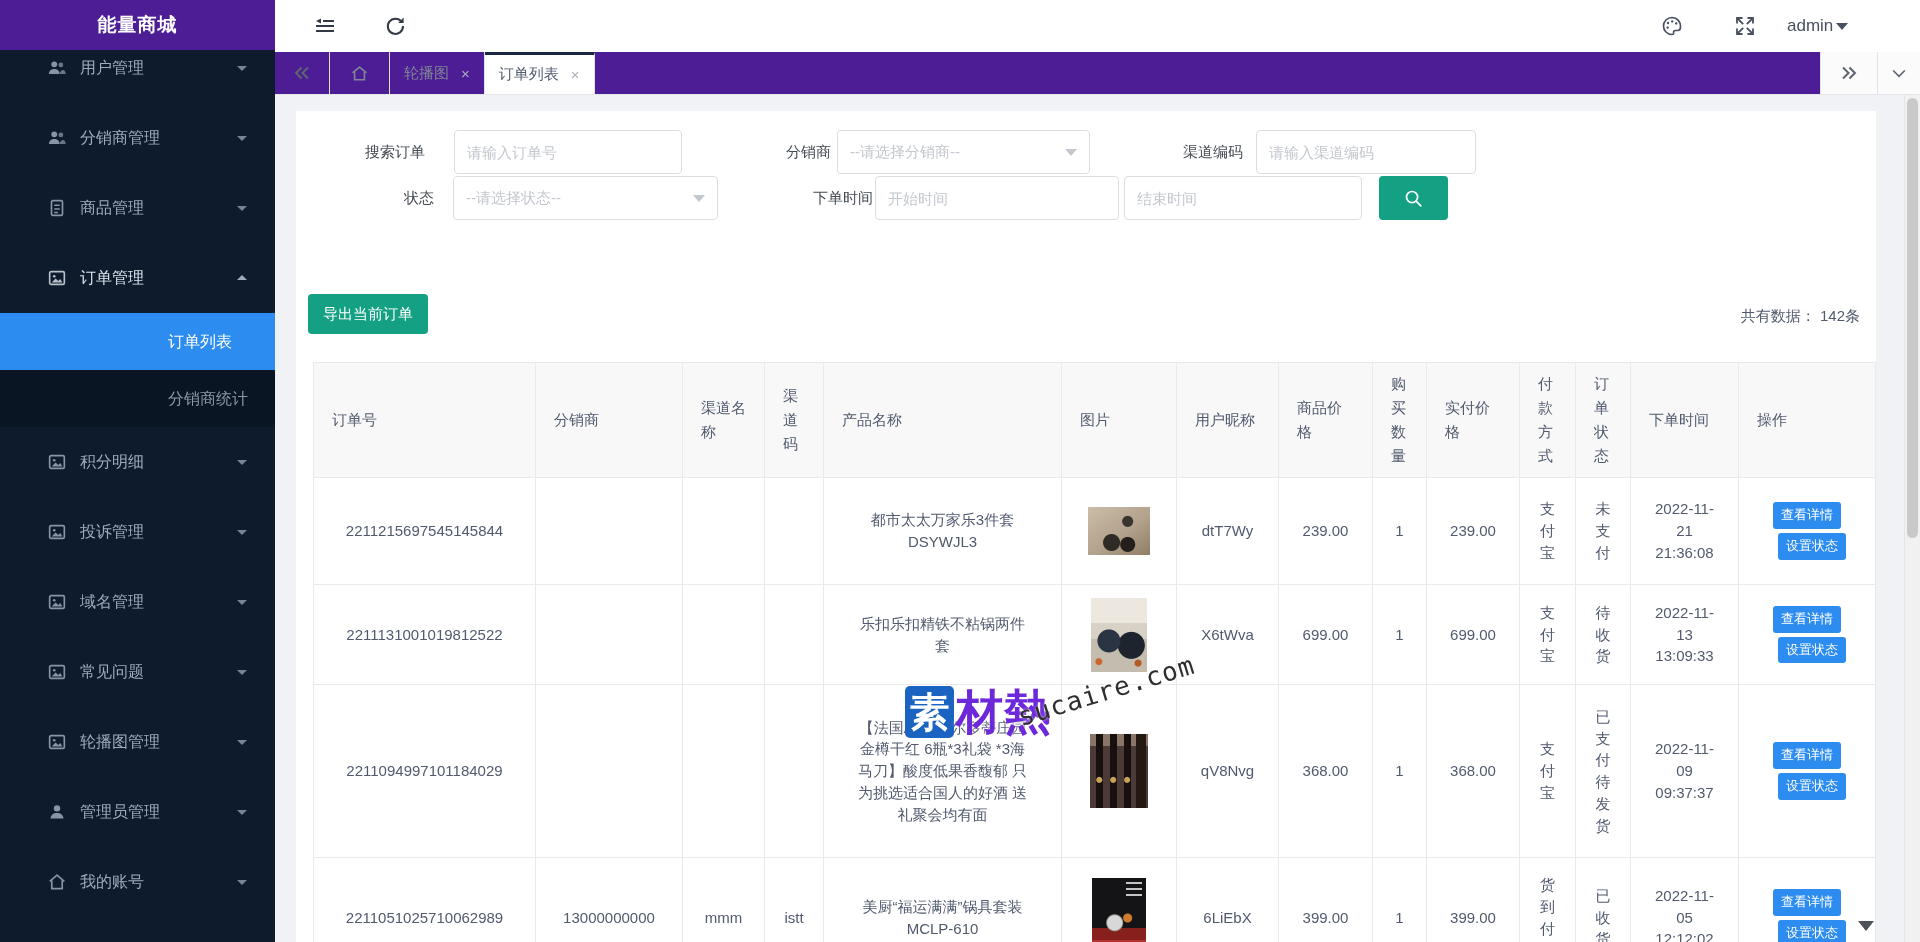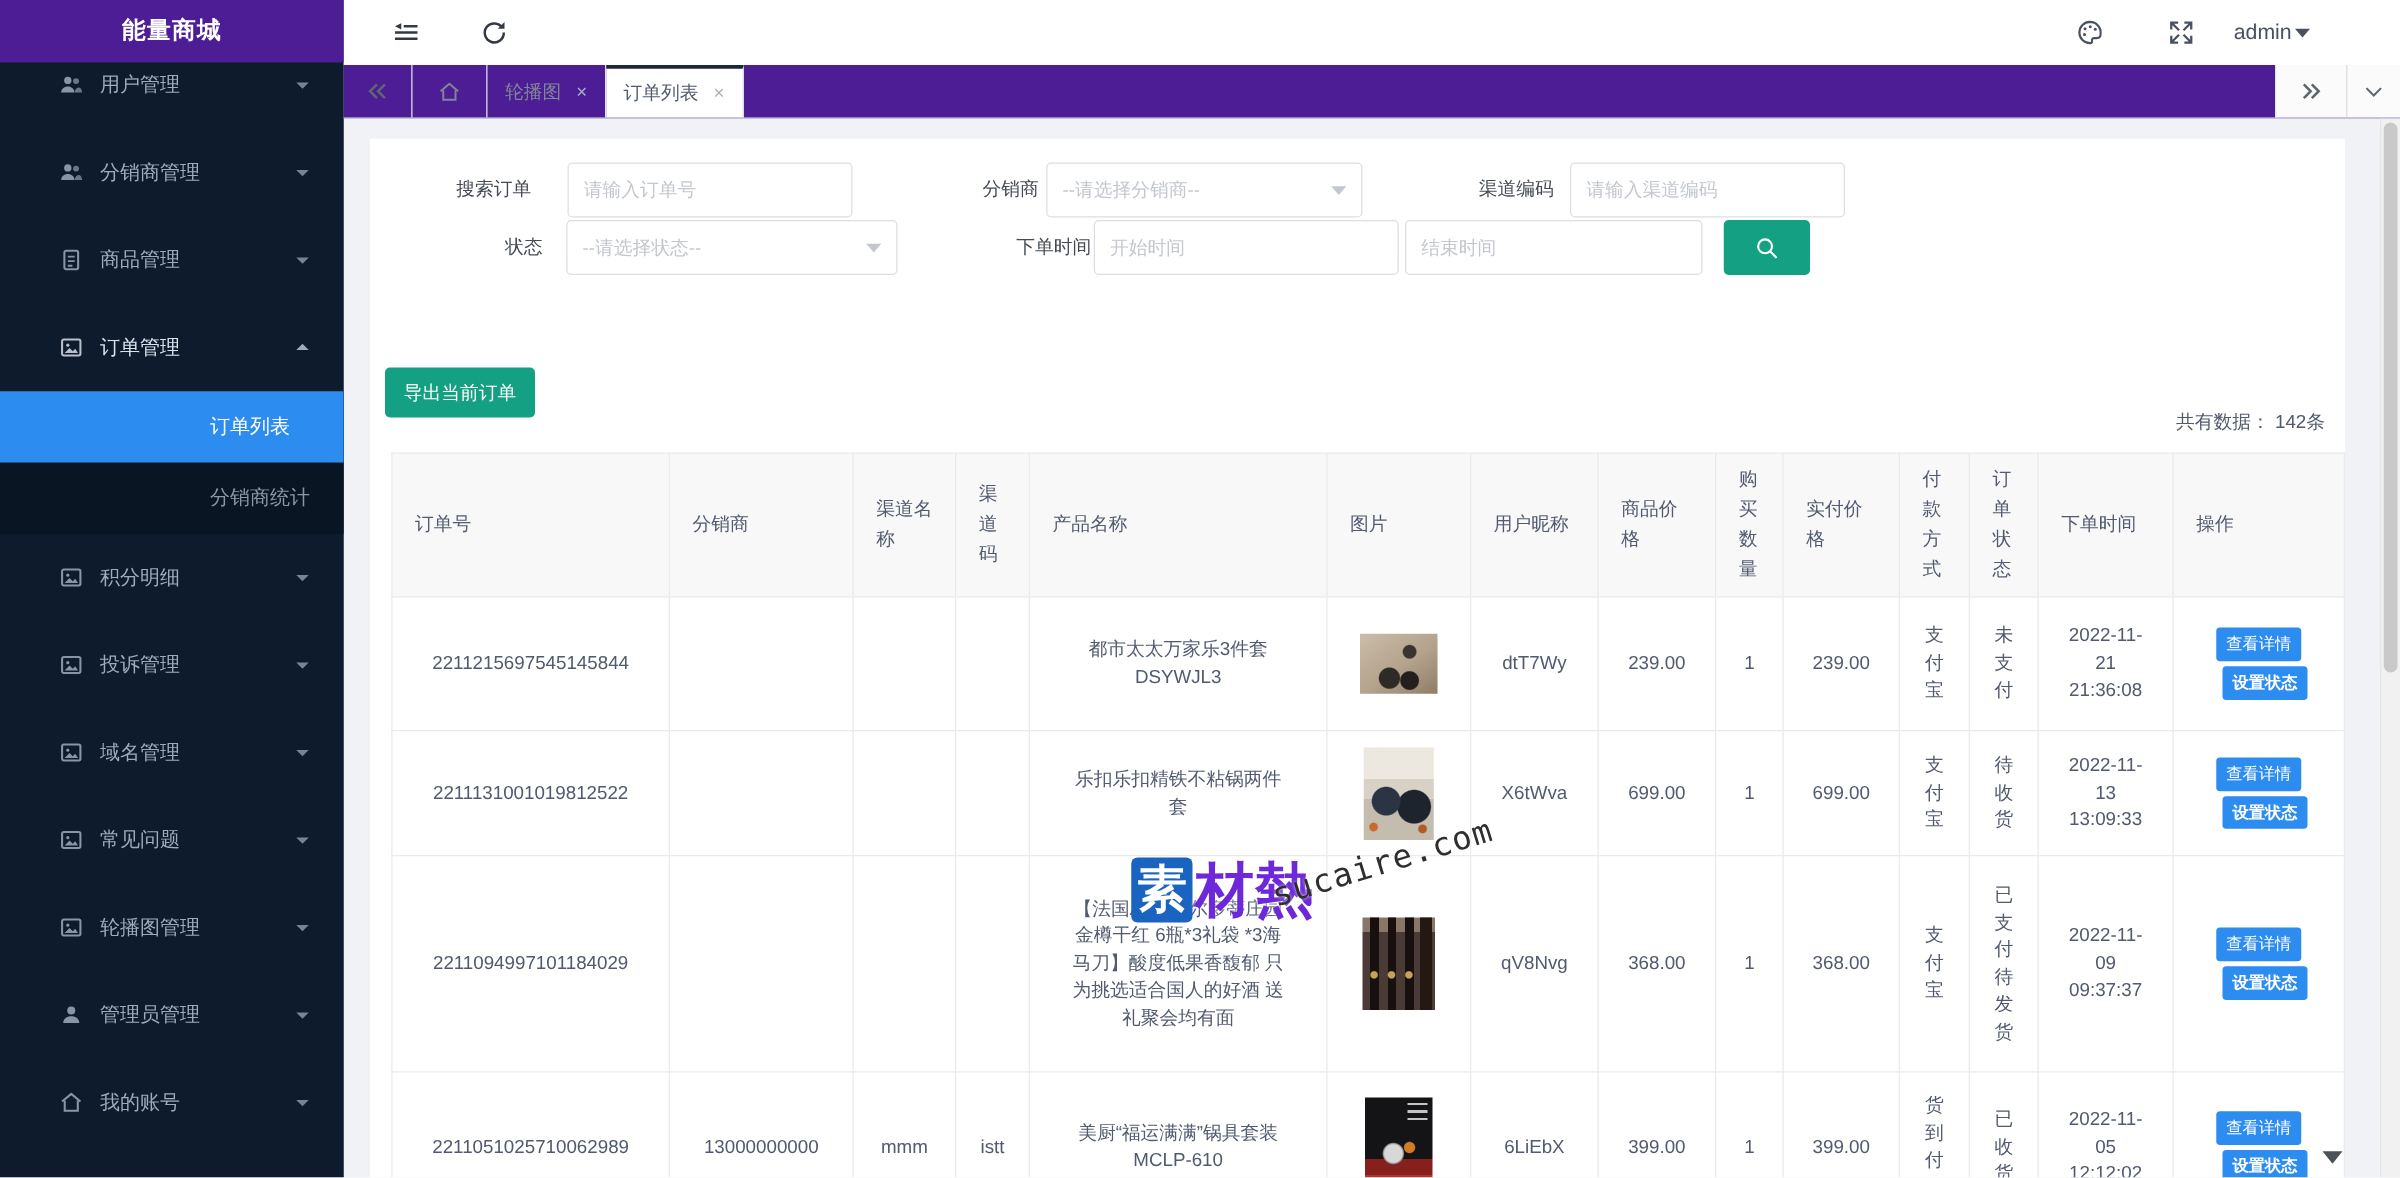--- a/index.html
+++ b/index.html
@@ -47,34 +47,34 @@
   .panel { position:absolute; left:296px; top:111px; width:1580px; height:831px; background:#ffffff; overflow:hidden; }
   .flabel { position:absolute; height:44px; line-height:44px; font-size:15px; color:#454b54; text-align:right; }
   .fctl { position:absolute; height:44px; border:1px solid #dcdee2; border-radius:4px; background:#fff; font-size:15px; }
   input.fctl { padding:0 12px; color:#b91c1c; outline:none; }
   input.fctl::placeholder { color:#c3c7ce; }
   .fselect { display:flex; align-items:center; padding:0 30px 0 12px; color:#c3c7ce; cursor:pointer; }
   .fselect .scaret { position:absolute; right:12px; top:50%; margin-top:-3px; width:0; height:0;
                      border-left:6px solid transparent; border-right:6px solid transparent; border-top:7px solid #c3c7ce; }
   .btn-search { position:absolute; left:1083px; top:65px; width:69px; height:44px; background:#14a083; border:none; border-radius:4px; cursor:pointer; display:flex; align-items:center; justify-content:center; }
   .btn-export { position:absolute; left:12px; top:183px; height:40px; padding:0 15px; background:#14a083; color:#fff; font-size:15px; border:none; border-radius:4px; cursor:pointer; }
-  .total { position:absolute; right:16px; top:196px; font-size:15px; color:#515a6e;margin-top:21px; }
+  .total { position:absolute; right:16px; top:196px; font-size:15px; color:#515a6e; }
 
   
   .tblwrap { position:absolute; left:17px; top:251px; width:1562px; }
   table { width:1562px; table-layout:fixed; border-collapse:collapse; }
   th, td { border:1px solid #e8eaec; vertical-align:middle; font-size:15px; color:#515a6e; }
   th { background:#f8f8f9; text-align:left; font-weight:400; padding:0 18px; word-break:break-all; line-height:1.6; height:115px; }
   td { text-align:center; padding:10px 18px; word-break:break-all; line-height:1.45; }
   tr.r1 { height:107px; } tr.r2 { height:100px; } tr.r3 { height:173px; } tr.r4 { height:120px; }
   td.prod { word-break:normal; padding:10px 33px; }
   td.date { word-break:keep-all; overflow-wrap:break-word; }
   td.imgc { padding:6px 4px; }
   .btn-sm { display:inline-block; background:#2d8cf0; color:#fff; font-size:13px; padding:4px 8px; border-radius:3px; cursor:pointer; margin:2px 0; }
-  .btn-sm.b2 { margin-left:10px;font-weight:bold; }
+  .btn-sm.b2 { margin-left:10px; }
   .thumb { display:inline-block; vertical-align:middle; }
   .th1 { width:62px; height:48px;
          background: radial-gradient(circle at 64% 30%, #3a3430 0 5px, rgba(0,0,0,0) 6px),
                      radial-gradient(circle at 38% 74%, #2e2a26 0 8px, rgba(0,0,0,0) 9px),
                      radial-gradient(circle at 64% 78%, #241f1c 0 7px, rgba(0,0,0,0) 8px),
                      linear-gradient(145deg,#cbbda9 0%,#b3a28c 55%,#8f7d68 100%); }
   .th2 { width:56px; height:74px;
          background: radial-gradient(circle at 32% 58%, #2b3442 0 11px, rgba(0,0,0,0) 12px),
                      radial-gradient(circle at 72% 64%, #1d242e 0 13px, rgba(0,0,0,0) 14px),
                      radial-gradient(circle at 14% 86%, #c96a2d 0 3px, rgba(0,0,0,0) 4px),

